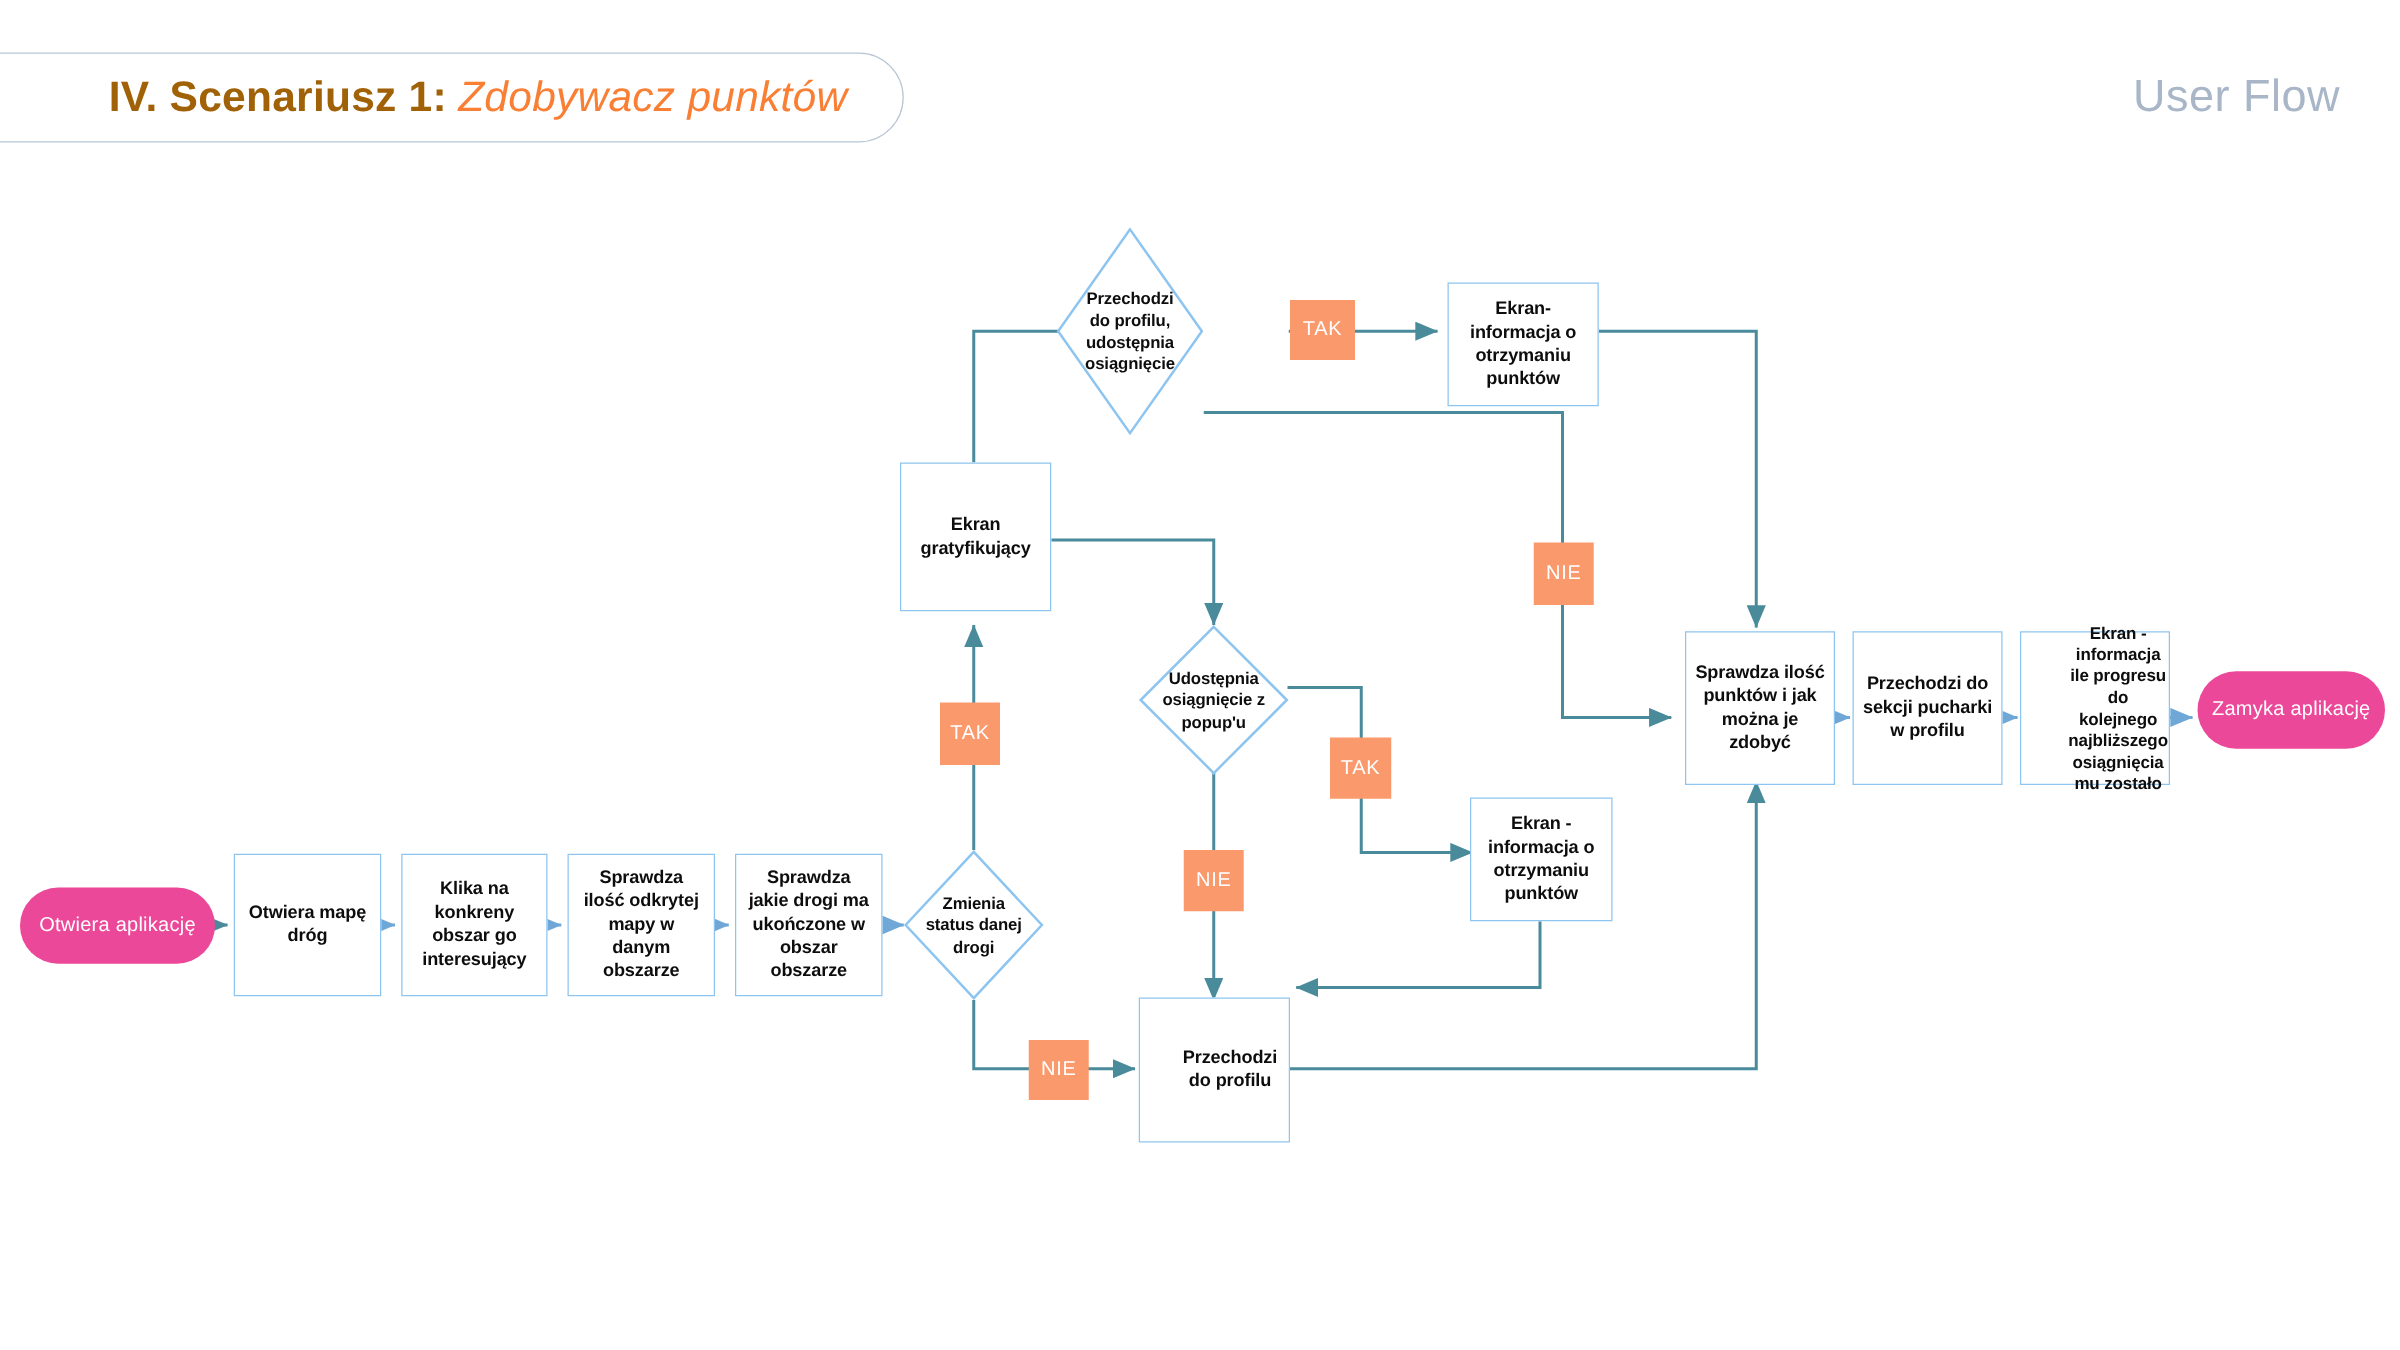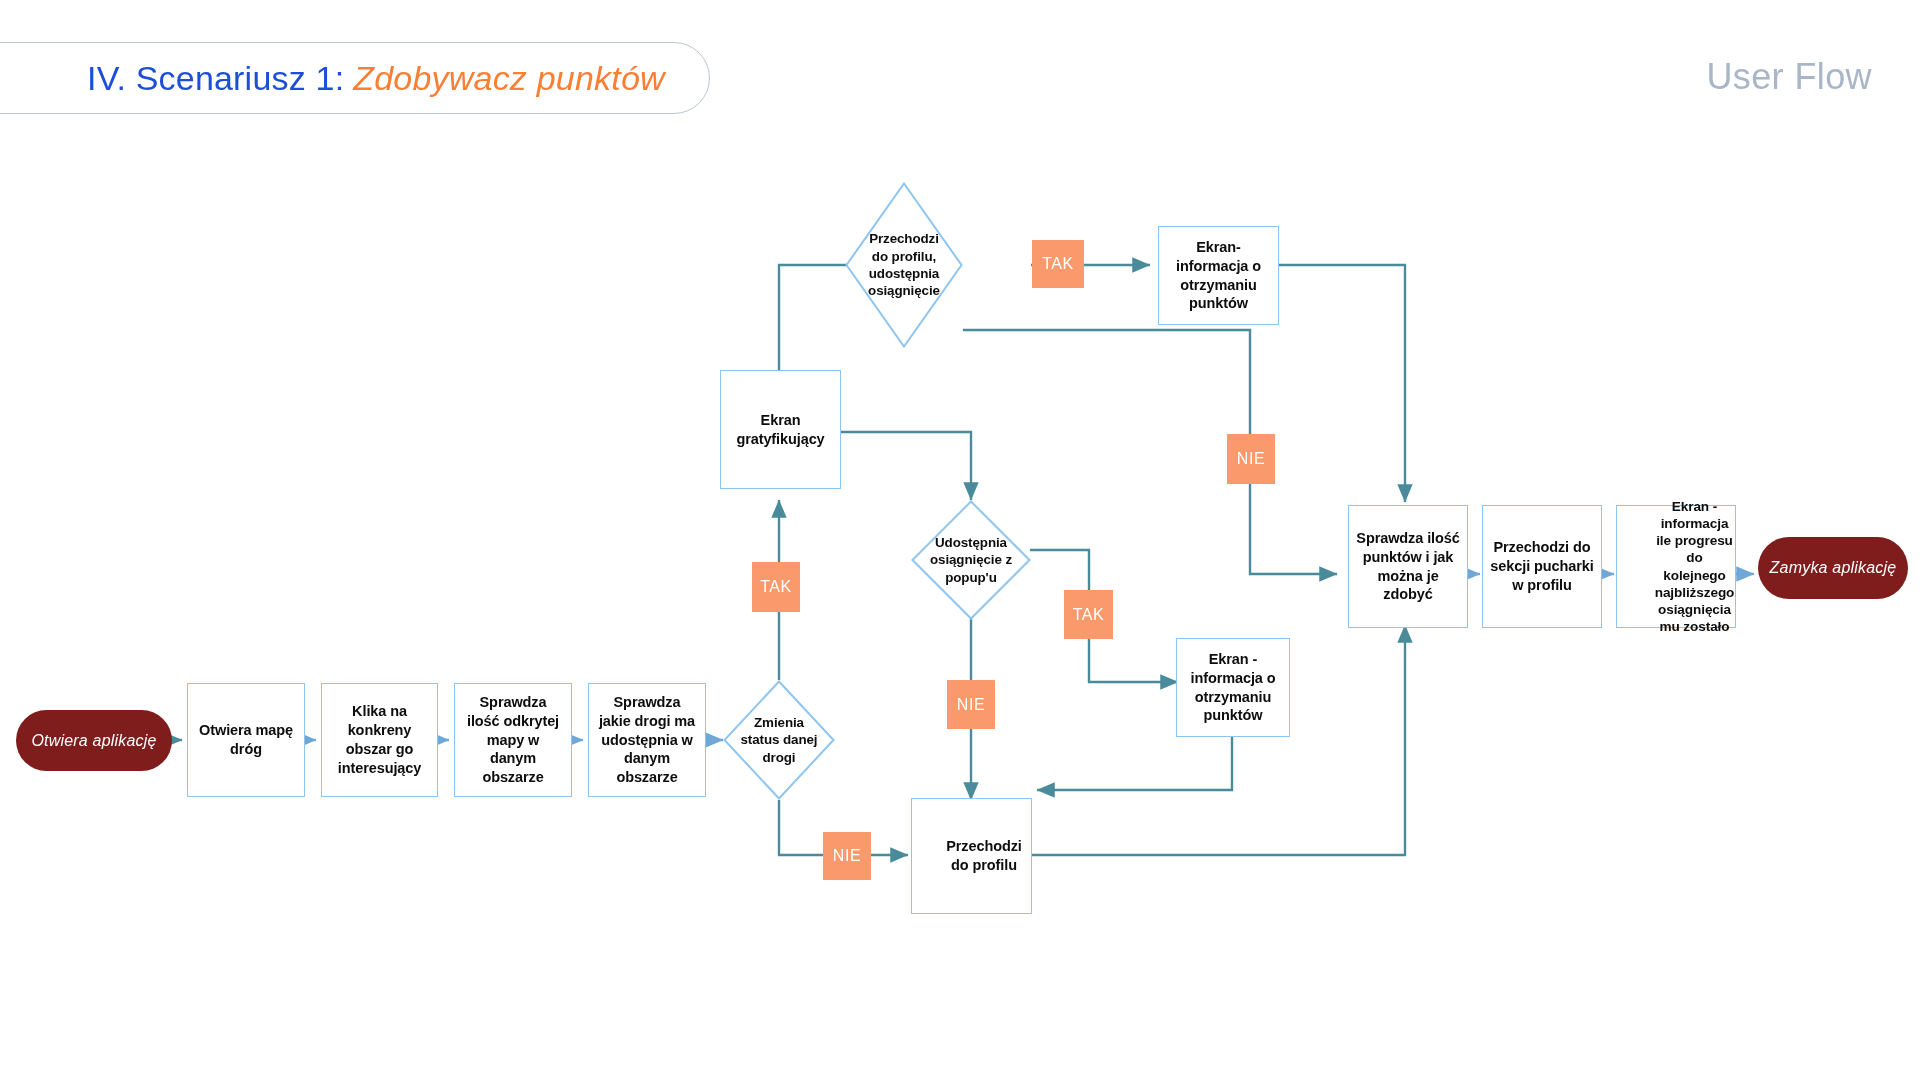--- a/index.html
+++ b/index.html
@@ -29,22 +29,22 @@
     display: flex;
     align-items: center;
     border: 1.5px solid #b9c6d4;
     border-radius: 40px;
     background: #ffffff;
     box-sizing: border-box;
     white-space: nowrap;
   }
   #title-main {
     font-size: 34px;
-    color: #1d4ed8;
-    font-weight: 400;
+    color: #a16207;
+    font-weight: 700;
     letter-spacing: 0.2px;
   }
   #title-accent {
     font-size: 34px;
     color: #F97F34;
     font-style: italic;
     font-weight: 400;
     margin-left: 9px;
     letter-spacing: 0.2px;
   }
@@ -84,28 +84,27 @@
     font-weight: 700;
     color: #0d0d0d;
     line-height: 1.30;
     letter-spacing: -0.1px;
   }
   .node-box.small span { font-size: 13.6px; line-height: 1.26; }
 
   .node-terminal {
     position: absolute;
     box-sizing: border-box;
-    background: #7f1d1d;
+    background: #ec4899;
     border-radius: 60px;
     display: flex;
     align-items: center;
     justify-content: center;
     text-align: center;
     z-index: 4;
-    font-style: italic;
   }
   .node-terminal span {
     font-size: 16px;
     color: #ffffff;
     font-weight: 400;
     letter-spacing: 0.2px;
   }
 
   .node-diamond {
     position: absolute;
@@ -219,21 +218,21 @@
 
   <div class="node-box" style="left:321px; top:683px; width:117px; height:114px;">
     <span>Klika na konkreny obszar go interesujący</span>
   </div>
 
   <div class="node-box" style="left:454px; top:683px; width:118px; height:114px;">
     <span>Sprawdza ilość odkrytej mapy w danym obszarze</span>
   </div>
 
   <div class="node-box" style="left:588px; top:683px; width:118px; height:114px;">
-    <span>Sprawdza jakie drogi ma udostępnia w danym obszarze</span>
+    <span>Sprawdza jakie drogi ma ukończone w obszar obszarze</span>
   </div>
 
   <div class="node-diamond" style="left:723px; top:680px; width:112px; height:120px;">
     <svg class="dia-shape" viewBox="0 0 112 120" preserveAspectRatio="none">
       <polygon points="56,1.5 110.5,60 56,118.5 1.5,60" fill="#ffffff" stroke="#8EC5F0" stroke-width="2"></polygon>
     </svg>
     <div class="dia-label">
       <span>Zmienia status danej drogi</span>
     </div>
   </div>

